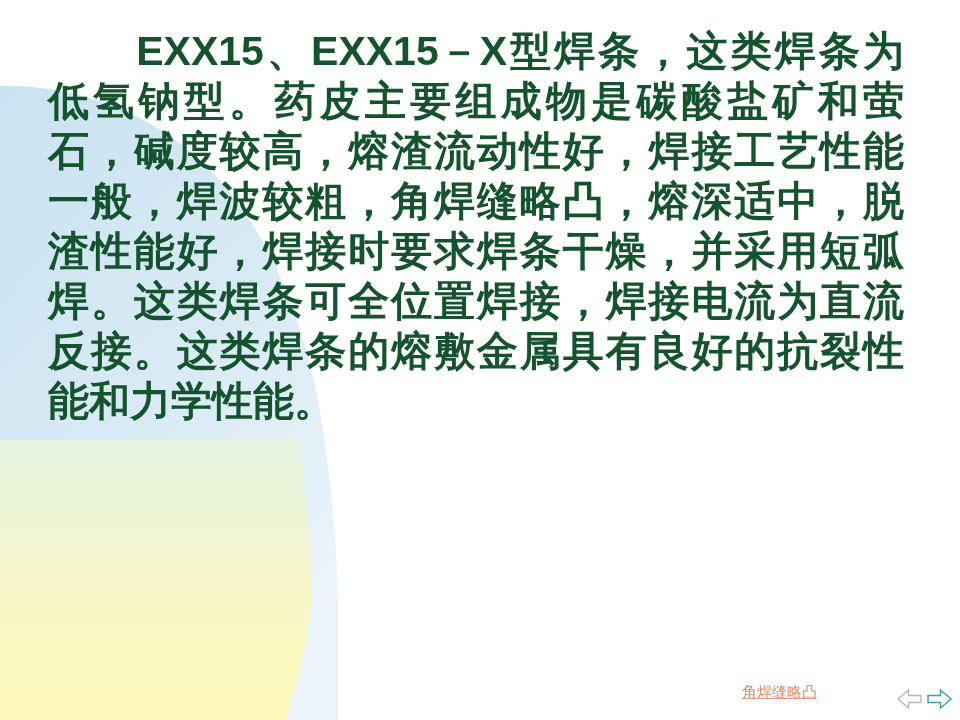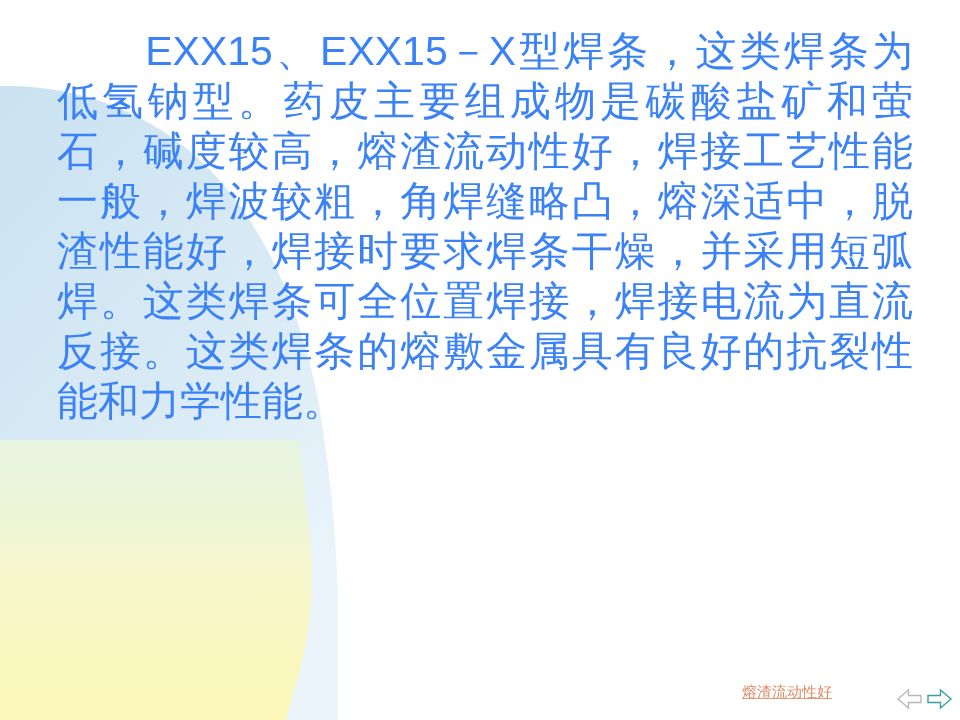--- a/index.html
+++ b/index.html
@@ -16,28 +16,28 @@
     font-family: "Liberation Sans", "DejaVu Sans", sans-serif;
   }
   #bg-decor {
     position: absolute;
     left: 0; top: 0;
     width: 960px; height: 720px;
     pointer-events: none;
   }
   #body-text {
     position: absolute;
-    left: 57px;
+    left: 48px;
     top: 26px;
     width: 856px;
-    color: #3b82f6;
+    color: #14532d;
     font-size: 41px;
     line-height: 50px;
     letter-spacing: 0px;
-    font-weight: 400;
+    font-weight: 700;
     text-align: justify;
     text-justify: inter-ideograph;
     white-space: pre-wrap;
     word-break: break-all;
   }
   #jump-link {
     position: absolute;
     left: 742px;
     top: 683px;
     font-size: 15px;
@@ -89,21 +89,21 @@
     <path d="M0,86 C70,84 150,108 210,170 C268,230 300,310 318,400
              C330,470 336,530 338,600 L338,720 L0,720 Z" fill="url(#blueFade)"></path>
 
     <path d="M0,440 L300,440 C302,470 306,500 310,535
              C314,575 312,620 302,660 C296,686 290,704 286,720
              L0,720 Z" fill="url(#greenYellow)"></path>
   </svg>
 
   <div id="body-text">　　EXX15、EXX15－X型焊条，这类焊条为低氢钠型。药皮主要组成物是碳酸盐矿和萤石，碱度较高，熔渣流动性好，焊接工艺性能一般，焊波较粗，角焊缝略凸，熔深适中，脱渣性能好，焊接时要求焊条干燥，并采用短弧焊。这类焊条可全位置焊接，焊接电流为直流反接。这类焊条的熔敷金属具有良好的抗裂性能和力学性能。</div>
 
-  <a id="jump-link" href="#">熔渣流动性好</a>
+  <a id="jump-link" href="#">角焊缝略凸</a>
 
   <div id="nav-arrows">
 
     <svg class="arrow-btn" viewBox="0 0 28 26" width="28" height="26">
       <path d="M12.5,4 L12.5,9.5 L25,9.5 L25,16.5 L12.5,16.5 L12.5,22 L2,13 Z" fill="#ffffff" stroke="#b8b8b8" stroke-width="1.4" stroke-linejoin="miter"></path>
     </svg>
 
     <svg class="arrow-btn" viewBox="0 0 28 26" width="28" height="26">
       <path d="M15.5,4 L15.5,9.5 L3,9.5 L3,16.5 L15.5,16.5 L15.5,22 L26,13 Z" fill="#ffffff" stroke="#3a9fa6" stroke-width="1.4" stroke-linejoin="miter"></path>
     </svg>

